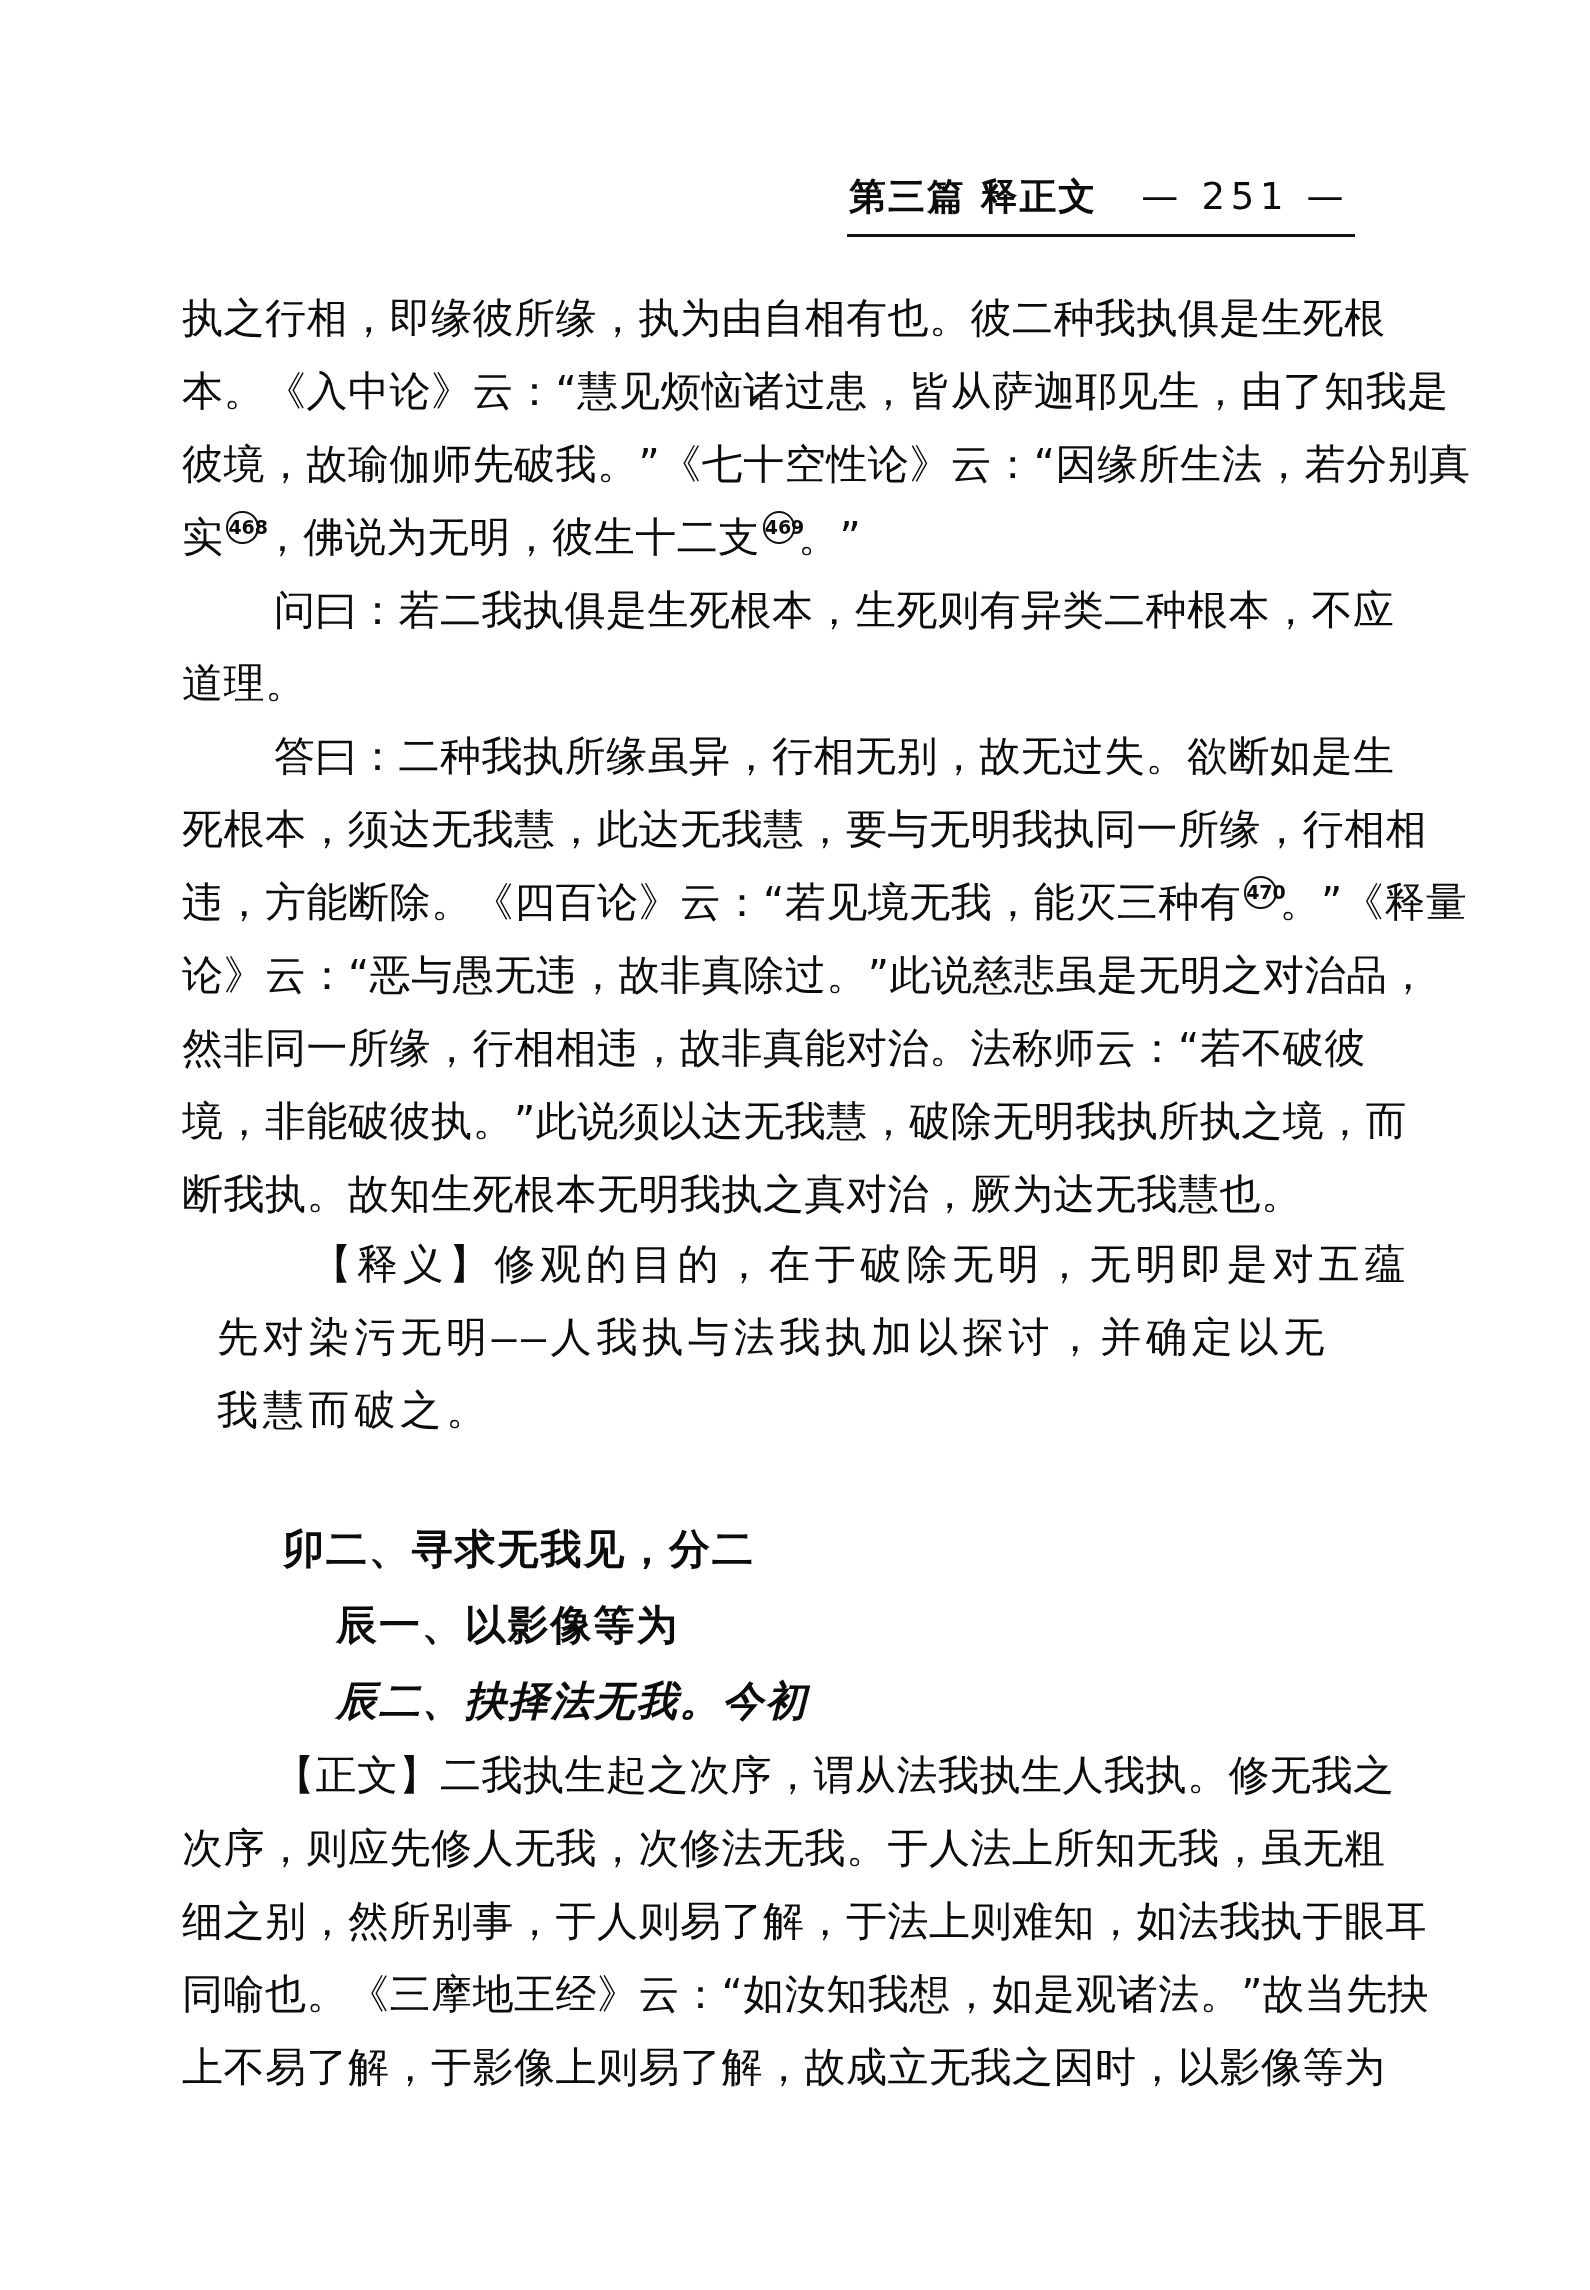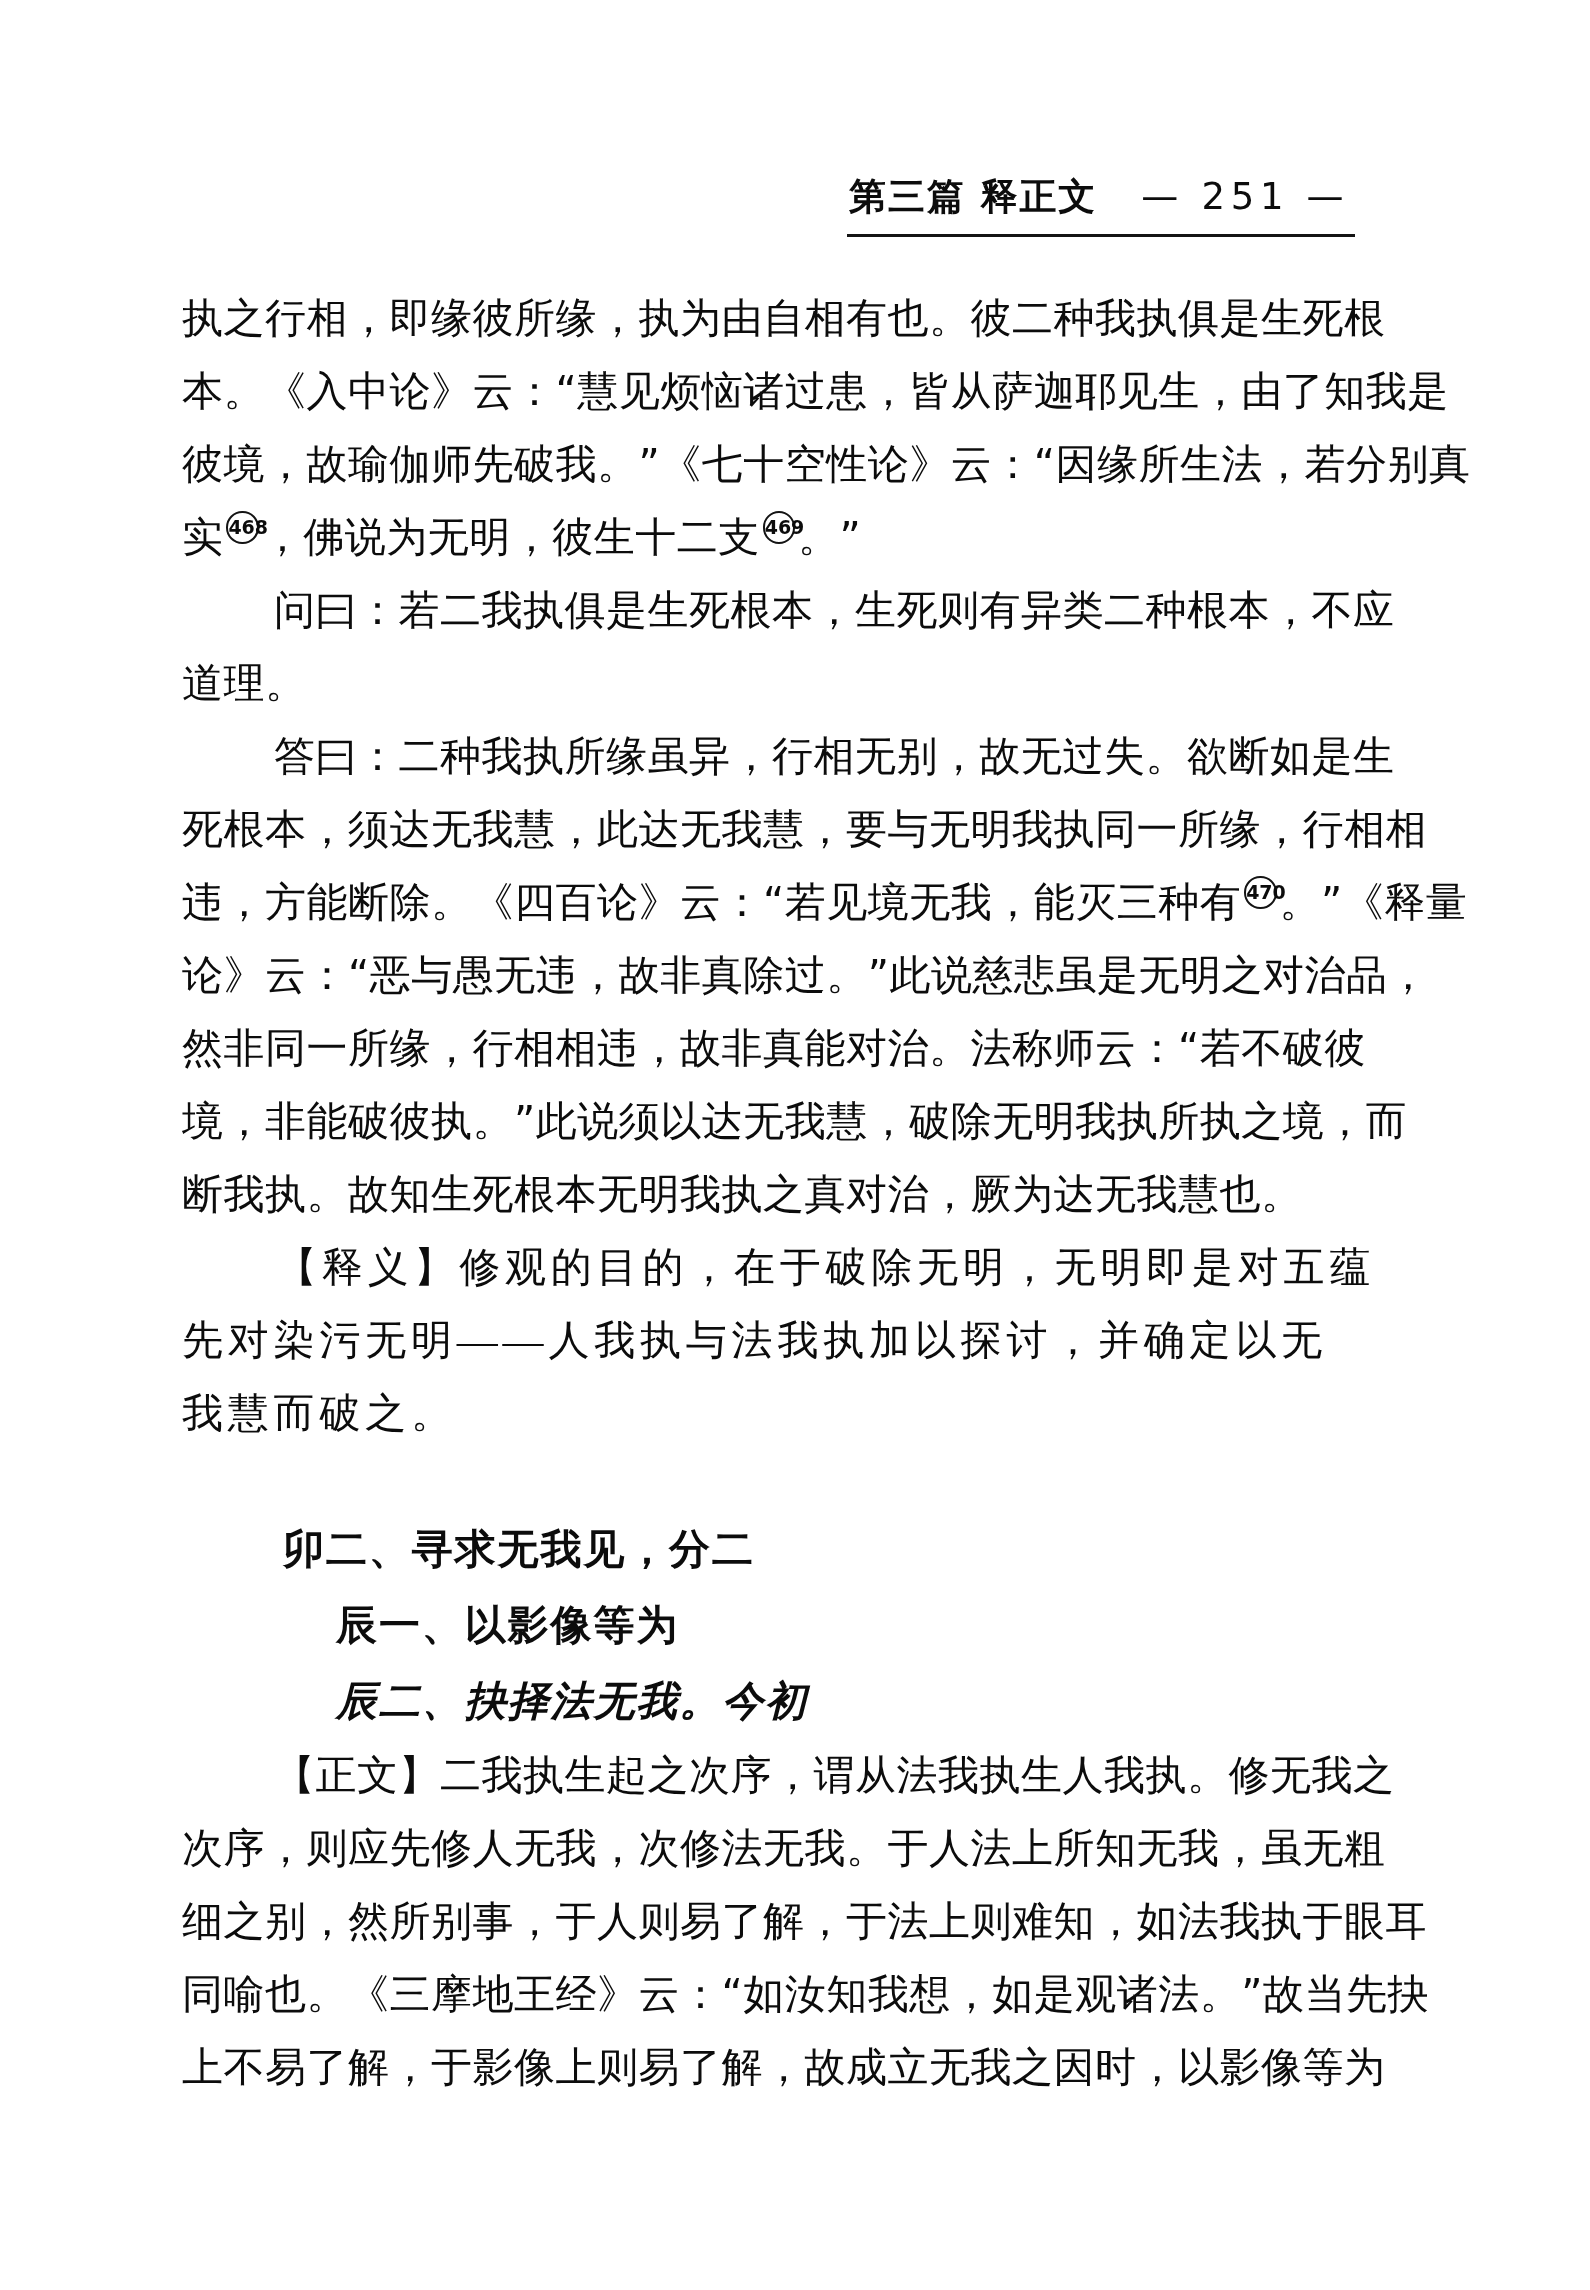--- a/index.html
+++ b/index.html
@@ -18,22 +18,22 @@
     font-weight:600;
   }
   .hdr .pgnum{margin-left:44px;letter-spacing:5.7px;font-weight:500;}
   
   .text-body{position:absolute;left:182px;top:282px;width:1195px;}
   .line{
     font-size:41px;line-height:73px;height:73px;
     white-space:nowrap;letter-spacing:0.5px;
   }
   .block.shiyi .line{
-    font-family:Liberation Serif, serif;
-    letter-spacing:4.8px;font-weight:500;
+    font-family:Liberation Mono, monospace;
+    letter-spacing:4.8px;font-weight:500;margin-left:35px;
   }
   .block.heading .line{
     font-weight:700;line-height:76px;height:76px;letter-spacing:1.9px;
   }
   .block.gap-before{margin-top:61px;}
   
   .fn-ref{
     display:inline-block;width:32.5px;height:32.5px;line-height:28px;
     border:2.9px solid #141414;border-radius:50%;
     font-size:19px;font-weight:700;text-align:center;

